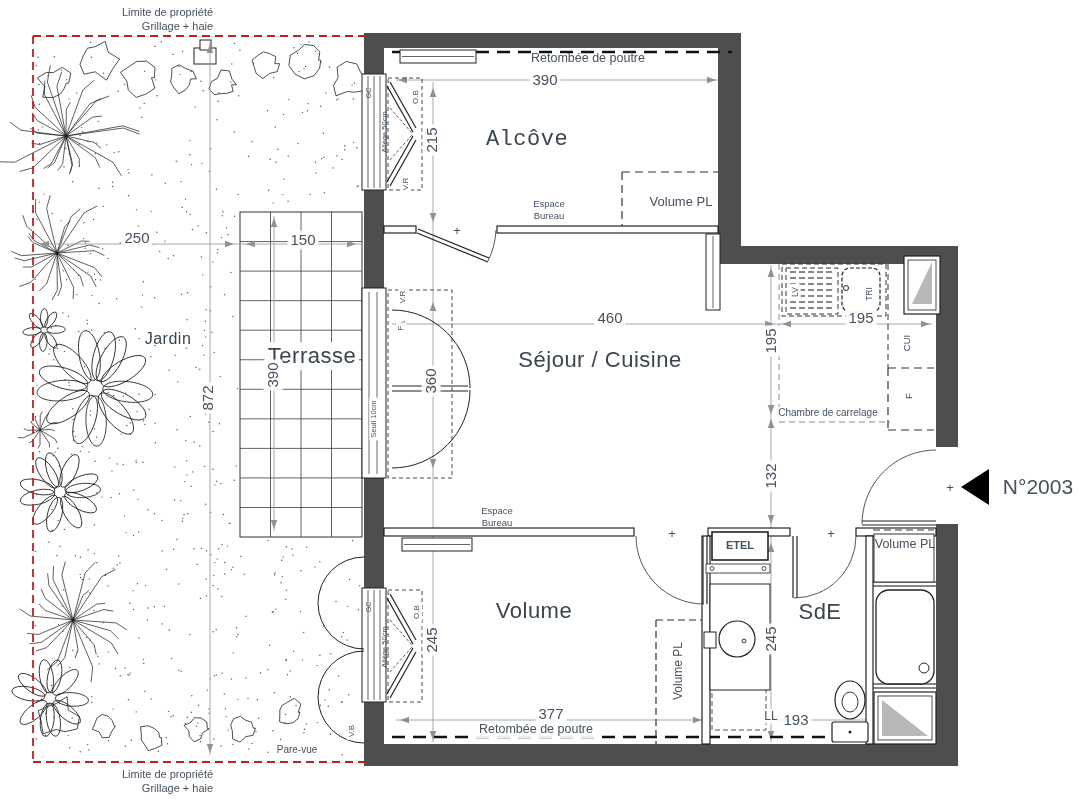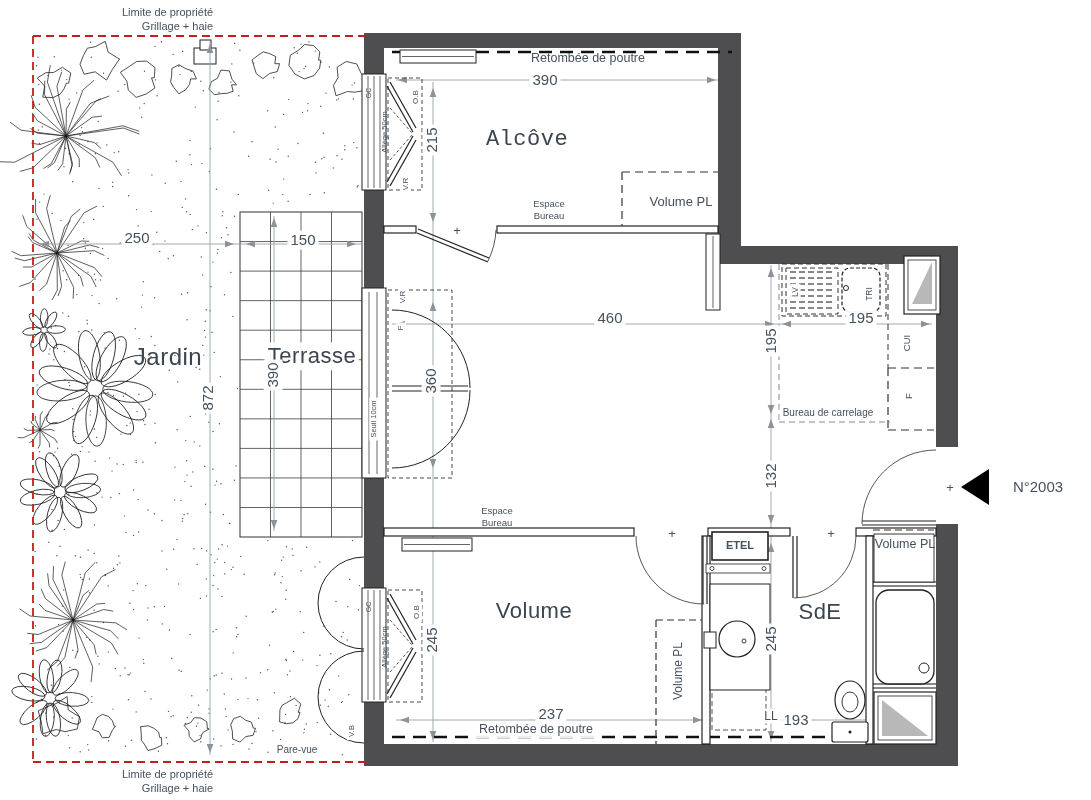--- a/index.html
+++ b/index.html
@@ -871,55 +871,56 @@
       <div class="lbl rot bg" style="left: 416px; top: 97px; font-size: 8px;">O.B</div>
       <div class="lbl rot" style="left: 385px; top: 132px; font-size: 7.5px;">Allège 50cm</div>
       <div class="lbl rot" style="left: 369px; top: 93px; font-size: 7px;">GC</div>
       <div class="lbl rot bg" style="left: 406px; top: 184px; font-size: 8px;">V.R</div>
       <div class="lbl" style="left: 549px; top: 210px; font-size: 9.5px;">Espace
 Bureau</div>
       <div class="lbl" style="left: 681px; top: 202px; font-size: 13px;">Volume PL</div>
       <div class="lbl" style="left: 457px; top: 231px; font-size: 13px;">+</div>
       <div class="lbl bg" style="left: 137px; top: 238px; font-size: 15px;">250</div>
       <div class="lbl bg" style="left: 303px; top: 240px; font-size: 15px;">150</div>
-      <div class="lbl room" style="left: 168px; top: 357px; font-size: 24px;">Jardin</div>
+      <div class="lbl room" style="left: 168px; top: 339px; font-size: 16px;">Jardin</div>
       <div class="lbl room bg" style="left: 312px; top: 356px; font-size: 22px;">Terrasse</div>
       <div class="lbl rot bg" style="left: 208px; top: 398px; font-size: 15px;">872</div>
       <div class="lbl rot bg" style="left: 273px; top: 375px; font-size: 15px;">390</div>
       <div class="lbl rot bg" style="left: 374px; top: 419px; font-size: 7.5px;">Seuil 10cm</div>
       <div class="lbl rot bg" style="left: 403px; top: 297px; font-size: 8px;">V.R</div>
       <div class="lbl rot bg" style="left: 401px; top: 328px; font-size: 8px;">F</div>
       <div class="lbl rot bg" style="left: 431px; top: 381px; font-size: 15px;">360</div>
+      <div class="lbl room" style="left: 600px; top: 360px; font-size: 22px;">Séjour / Cuisine</div>
       <div class="lbl bg" style="left: 610px; top: 318px; font-size: 15px;">460</div>
       <div class="lbl bg" style="left: 861px; top: 318px; font-size: 15px;">195</div>
       <div class="lbl rot bg" style="left: 771px; top: 341px; font-size: 15px;">195</div>
       <div class="lbl rot bg" style="left: 795px; top: 292px; font-size: 8.5px;">LV</div>
       <div class="lbl rot bg" style="left: 869px; top: 294px; font-size: 8.5px;">TRI</div>
       <div class="lbl rot" style="left: 907px; top: 343px; font-size: 9.5px;">CUI</div>
       <div class="lbl rot" style="left: 909px; top: 396px; font-size: 9.5px;">F</div>
-      <div class="lbl bg" style="left: 828px; top: 413px; font-size: 10px;">Bureau de carrelage</div>
+      <div class="lbl bg" style="left: 828px; top: 413px; font-size: 10px;">Chambre de carrelage</div>
       <div class="lbl rot bg" style="left: 771px; top: 476px; font-size: 15px;">132</div>
       <div class="lbl" style="left: 950px; top: 488px; font-size: 13px;">+</div>
-      <div class="lbl" style="left: 1038px; top: 487px; font-size: 15px;">N°2003</div>
+      <div class="lbl" style="left: 1038px; top: 487px; font-size: 21px;">N°2003</div>
       <div class="lbl" style="left: 497px; top: 517px; font-size: 9.5px;">Espace
 Bureau</div>
       <div class="lbl" style="left: 672px; top: 534px; font-size: 13px;">+</div>
       <div class="lbl" style="left: 831px; top: 534px; font-size: 13px;">+</div>
       <div class="lbl bold" style="left: 740px; top: 546px; font-size: 11px;">ETEL</div>
       <div class="lbl" style="left: 905px; top: 545px; font-size: 12.5px;">Volume PL</div>
       <div class="lbl room" style="left: 534px; top: 611px; font-size: 22px;">Volume</div>
       <div class="lbl room" style="left: 820px; top: 612px; font-size: 22px;">SdE</div>
       <div class="lbl rot bg" style="left: 417px; top: 612px; font-size: 8px;">O.B</div>
       <div class="lbl rot" style="left: 385px; top: 647px; font-size: 7.5px;">Allège 50cm</div>
       <div class="lbl rot" style="left: 369px; top: 607px; font-size: 7px;">GC</div>
       <div class="lbl rot bg" style="left: 432px; top: 640px; font-size: 15px;">245</div>
       <div class="lbl rot bg" style="left: 678px; top: 671px; font-size: 12px;">Volume PL</div>
       <div class="lbl rot bg" style="left: 771px; top: 639px; font-size: 15px;">245</div>
       <div class="lbl bg" style="left: 771px; top: 716px; font-size: 12px;">LL</div>
-      <div class="lbl bg" style="left: 551px; top: 714px; font-size: 15px;">237</div>
+      <div class="lbl bg" style="left: 551px; top: 714px; font-size: 15px;">377</div>
       <div class="lbl bg" style="left: 796px; top: 720px; font-size: 15px;">193</div>
       <div class="lbl bg" style="left: 536px; top: 730px; font-size: 12.5px;">Retombée de poutre</div>
       <div class="lbl rot bg" style="left: 352px; top: 731px; font-size: 8px;">V.B</div>
       <div class="lbl" style="left: 297px; top: 750px; font-size: 10px;">Pare-vue</div>
       <div class="lbl left" style="left: 122px; top: 768px; font-size: 11px;">Limite de propriété
 Grillage + haie</div>
     </div>
 
   <div class="region" style="left:33px;top:35px;width:207px;height:727px;"></div>
   <div class="region" style="left:240px;top:212px;width:122px;height:325px;"></div>

